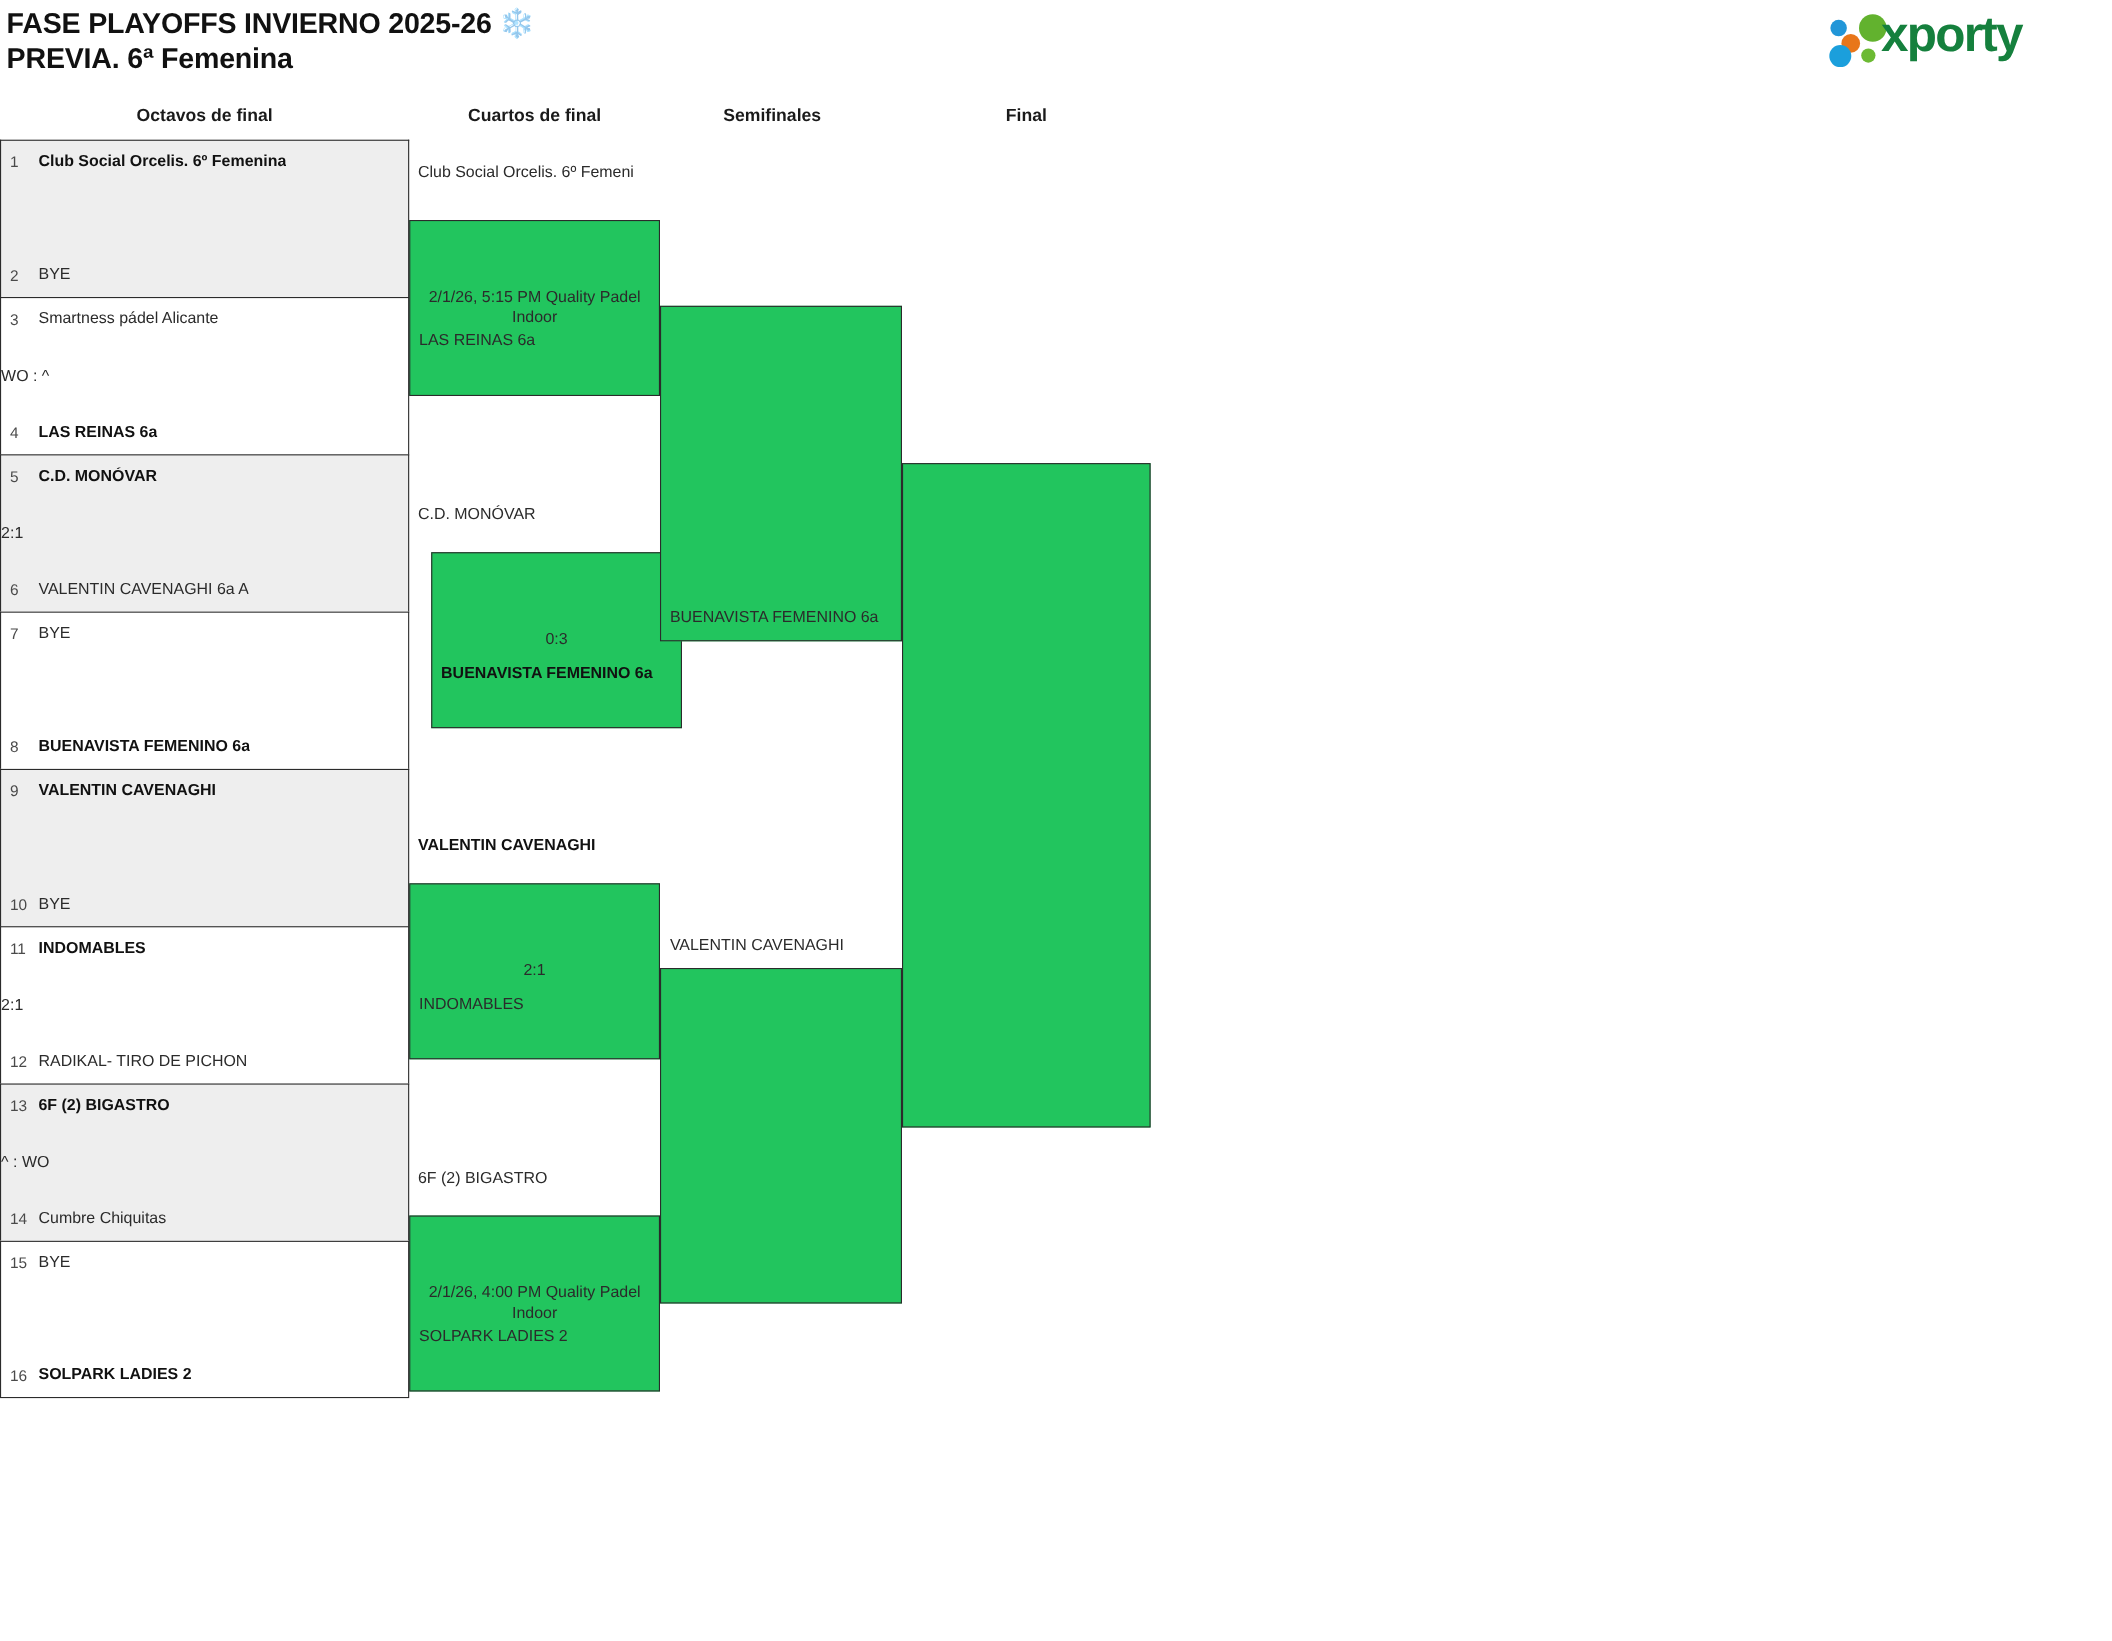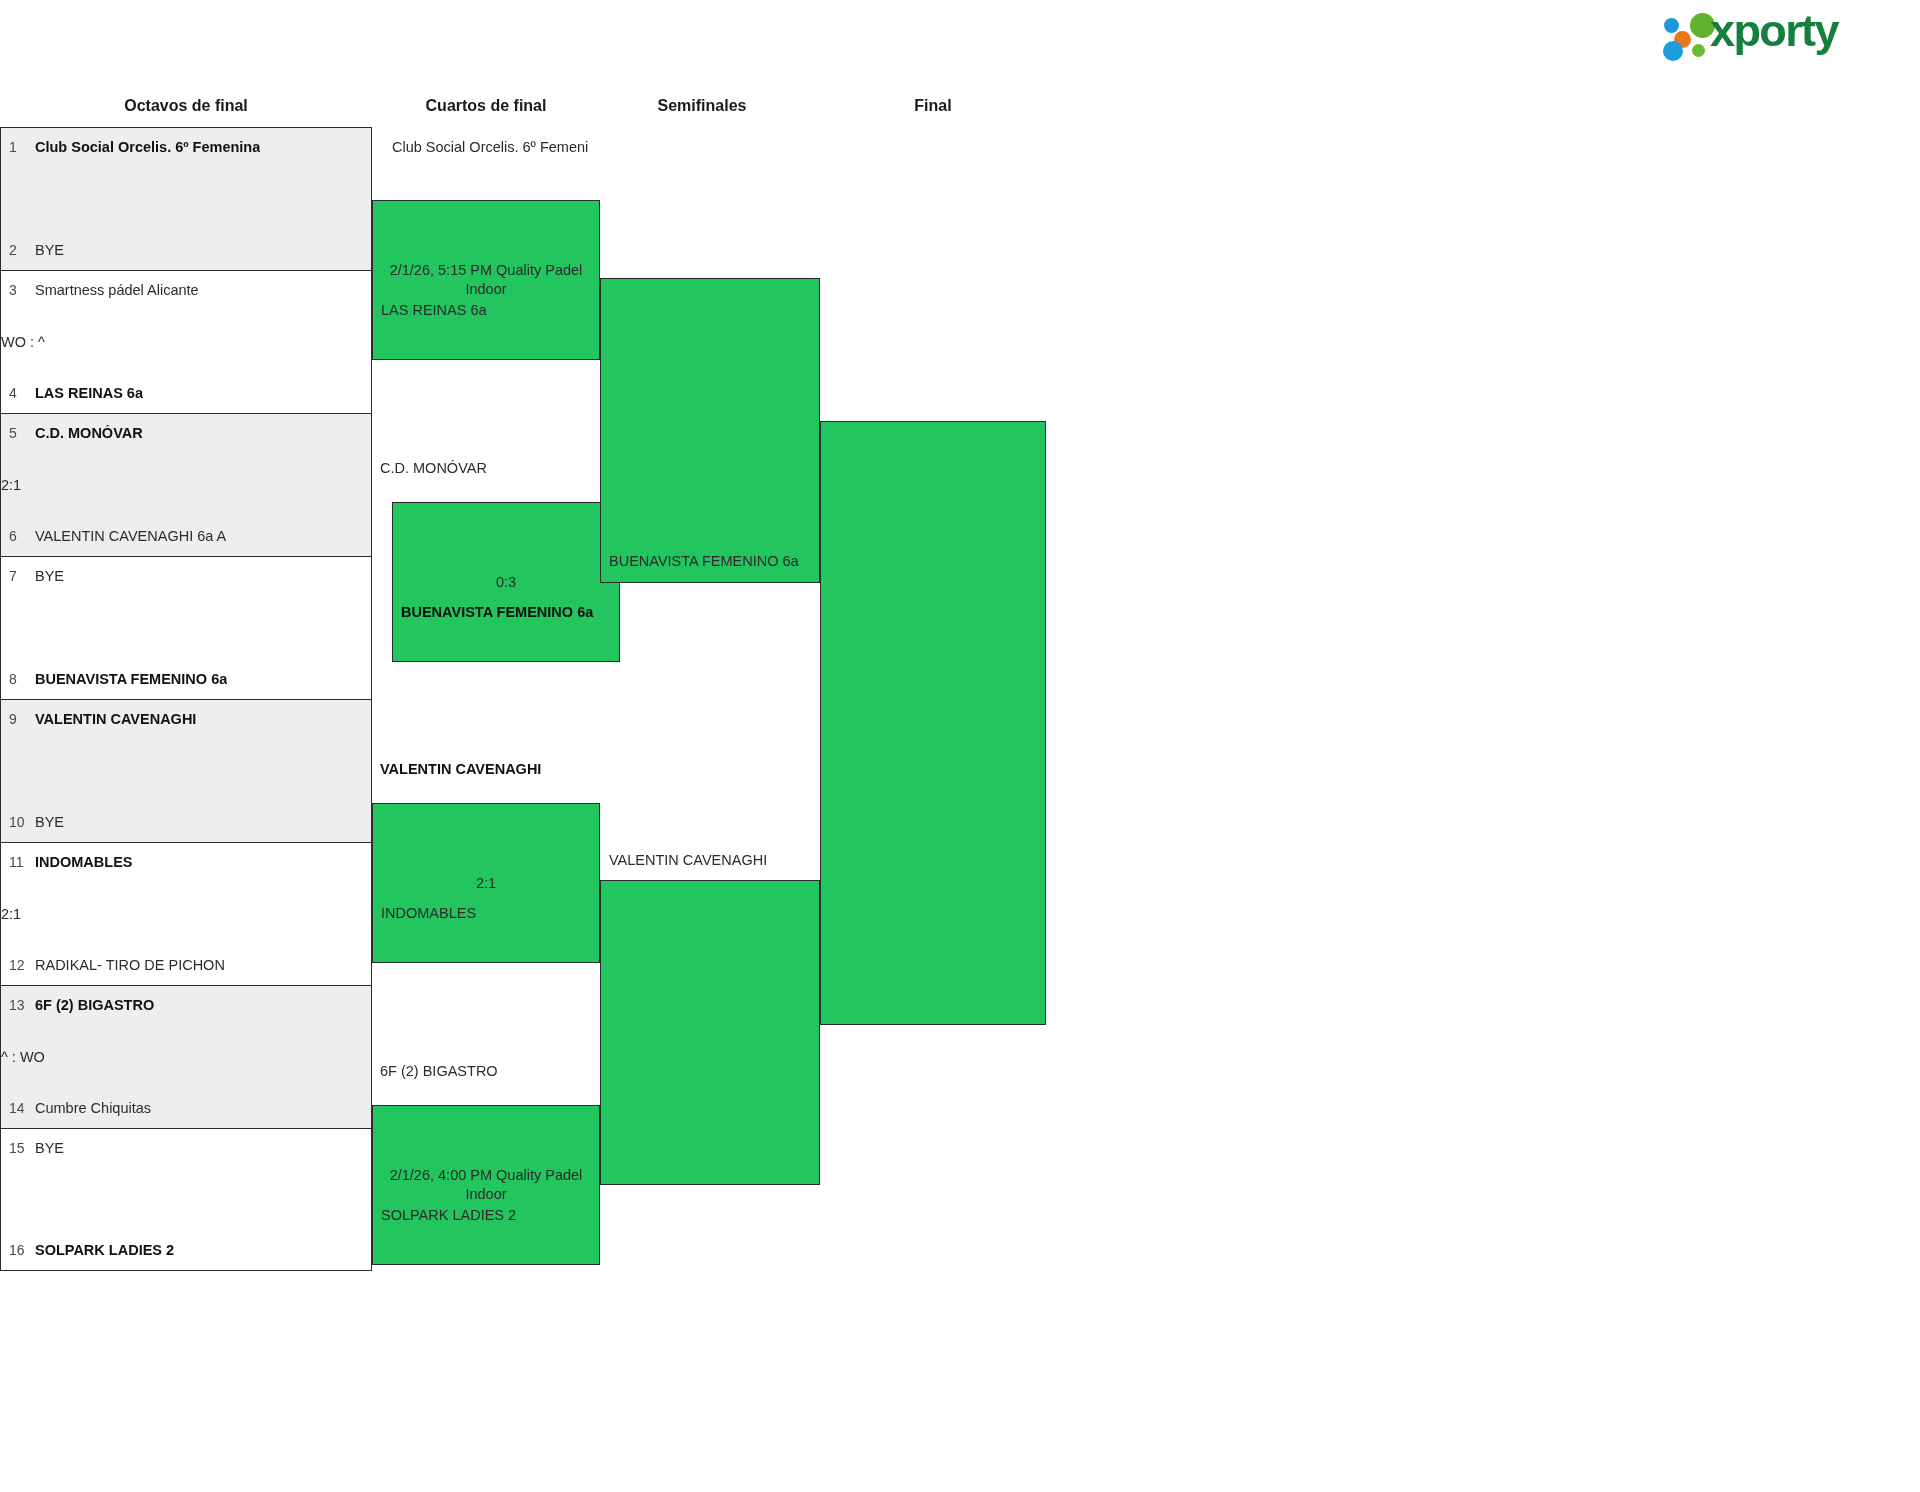--- a/index.html
+++ b/index.html
@@ -145,20 +145,24 @@
     text-overflow: ellipsis;
     padding: 0 8px;
   }
   .adv-label.win { font-weight: 700; color: #111111; }
 </style>
 </head>
 <body>
 
 <div class="page">
 
+  <div class="title-block">
+    <div class="title-line">FASE PLAYOFFS INVIERNO 2025-26 ❄️</div>
+    <div class="title-line">PREVIA. 6ª Femenina</div>
+  </div>
 
   <div class="logo">
     <div class="logo-dots">
       <span class="dot blue-sm"></span>
       <span class="dot orange"></span>
       <span class="dot green-lg"></span>
       <span class="dot blue-lg"></span>
       <span class="dot green-sm"></span>
     </div>
     <div class="logo-text">xporty</div>
@@ -261,21 +265,21 @@
         <span class="team">BYE</span>
       </div>
       <div class="r1-score"></div>
       <div class="r1-row bottom">
         <span class="seed">16</span>
         <span class="team win">SOLPARK LADIES 2</span>
       </div>
     </div>
   </div>
 
-  <div class="adv-label" style="left:372px; top:138px; width:228px;margin-left:12px;">Club Social Orcelis. 6º Femeni</div>
+  <div class="adv-label" style="left:372px; top:148px; width:228px;">Club Social Orcelis. 6º Femeni</div>
   <div class="box" style="left:372px; top:200px; width:228px; height:160px;">
     <div class="mid">2/1/26, 5:15 PM Quality Padel Indoor</div>
     <div class="slot" style="bottom:40px;">LAS REINAS 6a</div>
   </div>
 
   <div class="adv-label" style="left:372px; top:459px; width:228px;">C.D. MONÓVAR</div>
   <div class="box" style="left:392px; top:502px; width:228px; height:160px;">
     <div class="mid">0:3</div>
     <div class="slot win" style="bottom:40px;">BUENAVISTA FEMENINO 6a</div>
   </div>

